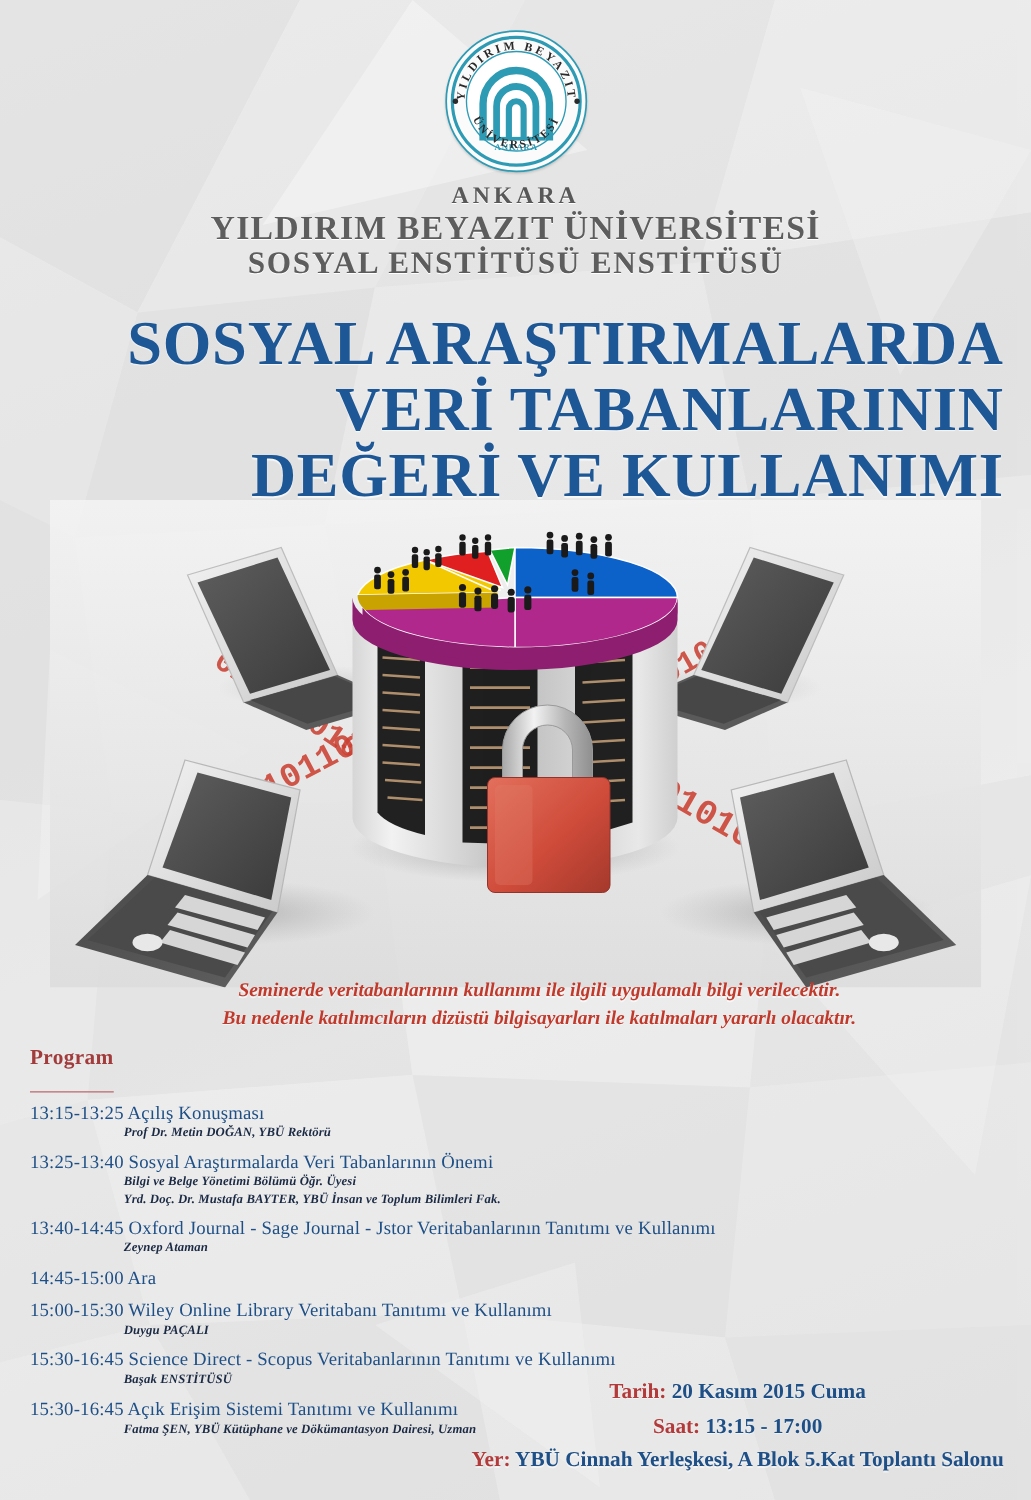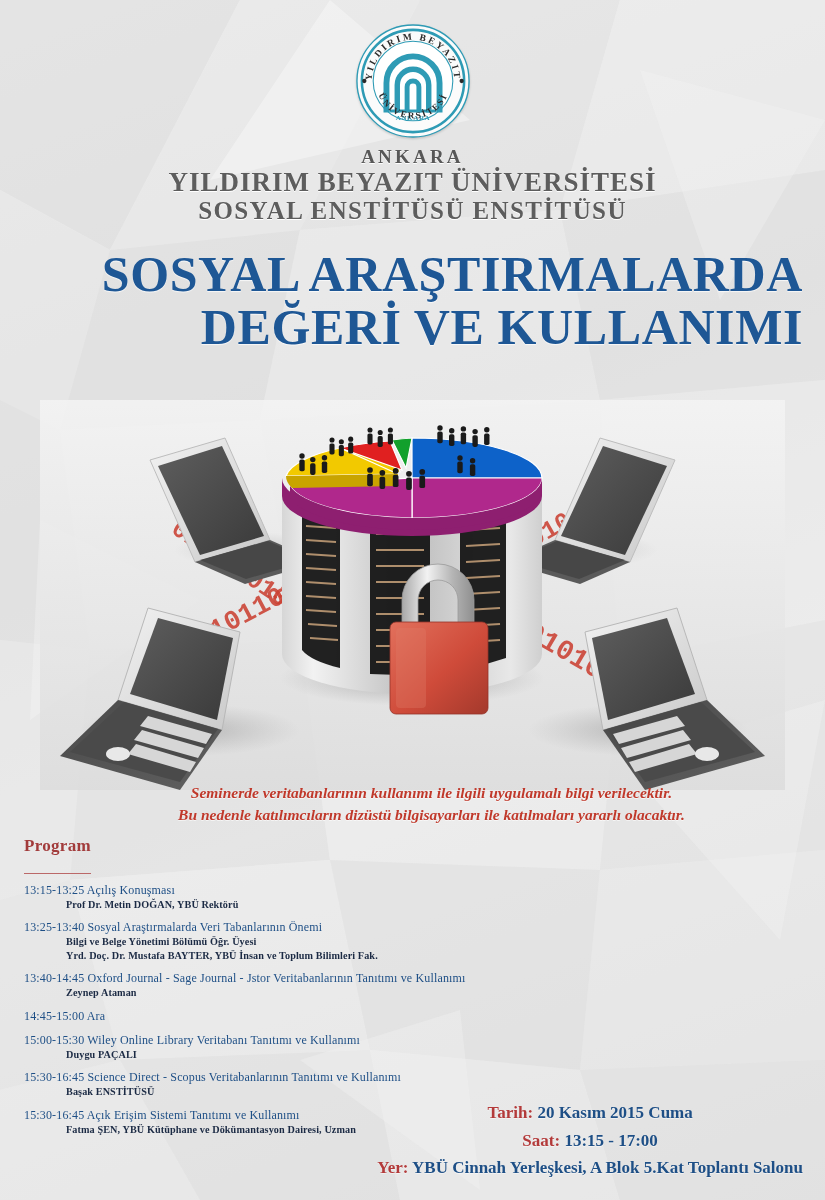--- a/index.html
+++ b/index.html
@@ -82,29 +82,29 @@
     font-weight:700;font-size:17px;
     border-bottom:1.6px solid #bb6868;
     padding-bottom:17px;
     letter-spacing:.3px;
   }
   .prog-list{margin-top:9px;}
   .prog-item{margin-bottom:9px;}
   .prog-main{
     color:#1e4f86;
     font-family:"Liberation Serif", serif;
-    font-size:12px;
+    font-size:15px;
     letter-spacing:.15px;
     white-space:nowrap;
   }
   .prog-sub{
-    margin-left:42px;
+    margin-left:75px;
     color:#1b2a44;
     font-family:"Liberation Serif", serif;
-    font-weight:700;
+    font-style:italic;font-weight:700;
     font-size:10.2px;
     line-height:1.32;
     letter-spacing:.1px;
   }
   .prog-sub span{display:block;}
 
   
   .footer{position:absolute;z-index:5;right:22px;bottom:18px;text-align:center;}
   .foot-line{
     font-family:"Liberation Serif", serif;
@@ -190,20 +190,21 @@
 
     <div class="ankara">ANKARA</div>
     <div class="univ">
       <div class="l1">YILDIRIM BEYAZIT ÜNİVERSİTESİ</div>
       <div class="l2">SOSYAL ENSTİTÜSÜ ENSTİTÜSÜ</div>
     </div>
   </div>
 
   <div class="title">
     <span class="ln">SOSYAL ARAŞTIRMALARDA</span>
+    <span class="ln">VERİ TABANLARININ</span>
     <span class="ln">DEĞERİ VE KULLANIMI</span>
   </div>
 
   <div id="art">
     <svg width="745" height="390" viewBox="0 0 745 390" xmlns="http://www.w3.org/2000/svg">
       <defs>
         <linearGradient id="floorG" x1="0" y1="0" x2="0" y2="1">
           <stop offset="0%" stop-color="#f4f4f4"></stop>
           <stop offset="100%" stop-color="#dcdcdc"></stop>
         </linearGradient>

